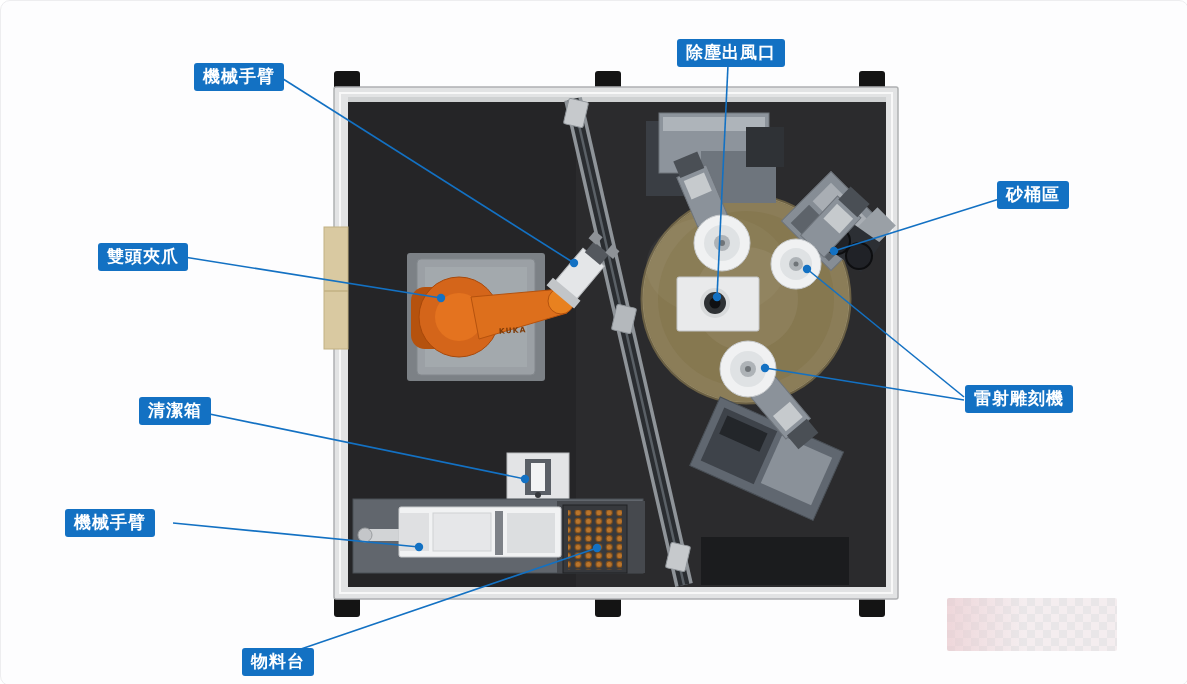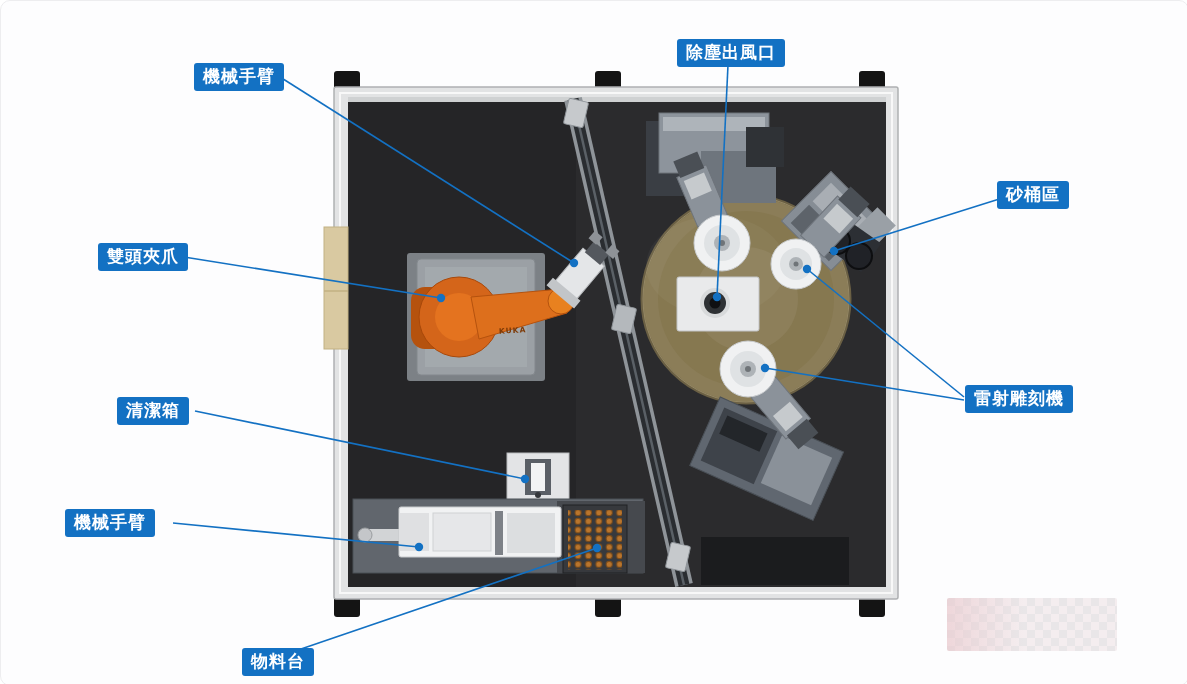--- a/index.html
+++ b/index.html
@@ -217,19 +217,19 @@
       <circle cx="596" cy="547" r="4.2"></circle>
       <circle cx="806" cy="268" r="4.2"></circle>
       <circle cx="764" cy="367" r="4.2"></circle>
     </g>
   </svg>
 
   <div class="callout" style="left:193px;top:62px">機械手臂</div>
   <div class="callout" style="left:676px;top:38px">除塵出風口</div>
   <div class="callout" style="left:996px;top:180px">砂桶區</div>
   <div class="callout" style="left:97px;top:242px">雙頭夾爪</div>
-  <div class="callout" style="left:116px;top:396px">清潔箱</div>
+  <div class="callout" style="left:138px;top:396px">清潔箱</div>
   <div class="callout" style="left:64px;top:508px">機械手臂</div>
   <div class="callout" style="left:241px;top:647px">物料台</div>
   <div class="callout" style="left:964px;top:384px">雷射雕刻機</div>
 
   <div class="mosaic"></div>
 </div>
 
 </body></html>

